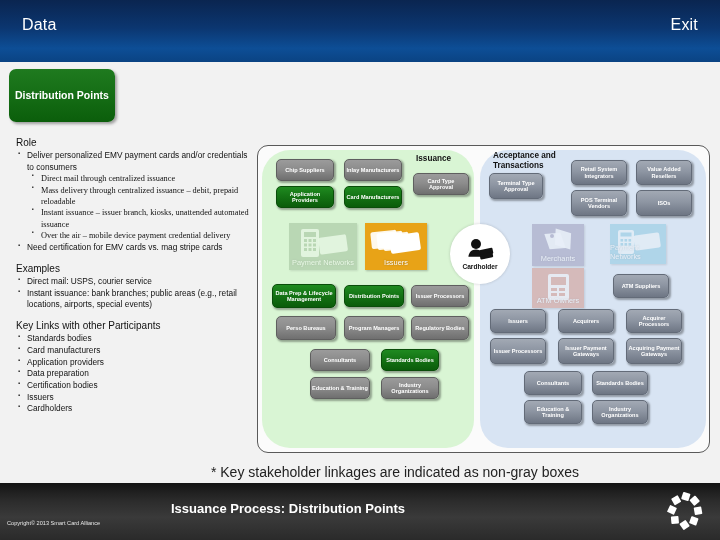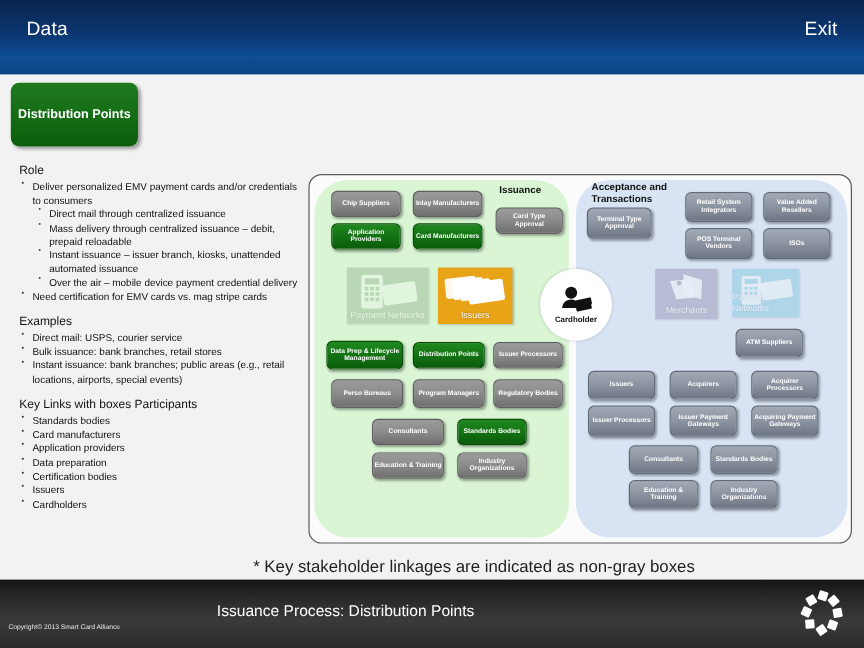--- a/index.html
+++ b/index.html
@@ -42,21 +42,21 @@
     font-size: 8.3px; color: #111; line-height: 1.34;
   }
   #left-panel .sec-head { font-size: 10px; margin-bottom: 1px; }
   #left-panel .sec { margin-bottom: 9px; }
   #left-panel ul { list-style: none; }
   #left-panel li { position: relative; padding-left: 11px; margin-bottom: .5px; }
   #left-panel li:before {
     content: "\25AA"; position: absolute; left: 2px; top: -1px; font-size: 6px; color: #333;
   }
   #left-panel ul.l2 { margin-left: 14px; }
-  #left-panel ul.l2 > li { padding-left: 11px; }
+  #left-panel ul.l2 > li { padding-left: 11px; font-family: Liberation Serif, serif; }
   #left-panel ul.l2 > li:before { font-size: 5.5px; }
 
   
   #diagram {
     position: absolute; left: 257px; top: 145px; width: 453px; height: 308px;
     border: 1.6px solid #5a5a5a; border-radius: 11px;
     background: #fbfbfb;
   }
   #zone-issuance {
     position: absolute; left: 4px; top: 4px; width: 212px; height: 298px;
@@ -120,21 +120,21 @@
   }
   #footnote span { margin-left: 70px; }
 
   
   #footer {
     position: absolute; left: 0; top: 483px; width: 720px; height: 57px;
     background: linear-gradient(to bottom, #141414 0%, #2c2c2c 32%, #3a3a3a 60%, #2a2a2a 100%);
   }
   #footer-title {
     position: absolute; left: 0; top: 18px; width: 576px; text-align: center;
-    color: #ffffff; font-size: 13px; font-weight: normal;
+    color: #ffffff; font-size: 13px; font-weight: bold;
   }
   #copyright {
     position: absolute; left: 7px; top: 37px; color: #e8e8e8; font-size: 5.6px;
   }
   #footer-logo { position: absolute; right: 14px; top: 8px; width: 42px; height: 42px; }
 </style>
 </head>
 <body>
 
 <div id="stage">
@@ -159,27 +159,26 @@
           <li>Over the air – mobile device payment credential delivery</li>
         </ul>
         <li>Need certification for EMV cards vs. mag stripe cards</li>
       </ul>
     </div>
 
     <div class="sec">
       <div class="sec-head">Examples</div>
       <ul>
         <li>Direct mail:  USPS, courier service</li>
-        <li>Bulk issuance: bank branches, retail stores</li>
         <li>Instant issuance: bank branches; public areas (e.g., retail locations, airports, special events)</li>
       </ul>
     </div>
 
     <div class="sec">
-      <div class="sec-head">Key Links with boxes Participants</div>
+      <div class="sec-head">Key Links with other Participants</div>
       <ul>
         <li>Standards bodies</li>
         <li>Card manufacturers</li>
         <li>Application providers</li>
         <li>Data preparation</li>
         <li>Certification bodies</li>
         <li>Issuers</li>
         <li>Cardholders</li>
       </ul>
     </div>
@@ -252,21 +251,21 @@
       </svg>
       <div class="chlabel">Cardholder</div>
     </div>
 
     <div class="node blue-gray" style="left:231px; top:27px; width:54px; height:26px;">Terminal Type Approval</div>
     <div class="node blue-gray" style="left:313px; top:14px; width:56px; height:25px;">Retail System Integrators</div>
     <div class="node blue-gray" style="left:378px; top:14px; width:56px; height:25px;">Value Added Resellers</div>
     <div class="node blue-gray" style="left:313px; top:44px; width:56px; height:26px;">POS Terminal Vendors</div>
     <div class="node blue-gray" style="left:378px; top:44px; width:56px; height:26px;">ISOs</div>
 
-    <div class="tile faded" style="left:274px; top:78px; width:52px; height:42px; background:#8b86ab;margin-left:14px;">
+    <div class="tile faded" style="left:274px; top:78px; width:52px; height:42px; background:#8b86ab;">
       <svg viewBox="0 0 52 42" preserveAspectRatio="none">
         <path d="M14 8 L30 10 L32 26 L16 24 Z" fill="#ffffff" opacity=".9" transform="rotate(-12 23 17)"></path>
         <path d="M22 6 L38 8 L40 24 L24 22 Z" fill="#ffffff" opacity=".9" transform="rotate(10 31 15)"></path>
         <circle cx="20" cy="12" r="2" fill="#8b86ab"></circle>
       </svg>
       <span class="tlabel">Merchants</span>
     </div>
 
     <div class="tile faded" style="left:352px; top:78px; width:56px; height:40px; background:#79c2dd;">
       <svg viewBox="0 0 56 40" preserveAspectRatio="none">
@@ -276,20 +275,31 @@
           <rect x="14.5" y="15" width="2.6" height="2.6" fill="#79c2dd"></rect>
           <rect x="18.5" y="15" width="2.6" height="2.6" fill="#79c2dd"></rect>
         <rect x="10.5" y="19" width="2.6" height="2.6" fill="#79c2dd"></rect>
           <rect x="14.5" y="19" width="2.6" height="2.6" fill="#79c2dd"></rect>
           <rect x="18.5" y="19" width="2.6" height="2.6" fill="#79c2dd"></rect>
         <rect x="24" y="10" width="26" height="15" rx="2" fill="#ffffff" opacity=".85" transform="rotate(-8 37 17)"></rect>
       </svg>
       <span class="tlabel">Payment Networks</span>
     </div>
 
+    <div class="tile faded" style="left:274px; top:122px; width:52px; height:40px; background:#d2826e;">
+      <svg viewBox="0 0 52 40" preserveAspectRatio="none">
+        <rect x="16" y="6" width="21" height="26" rx="2" fill="#ffffff" opacity=".9"></rect>
+        <rect x="19" y="9" width="15" height="8" fill="#d2826e"></rect>
+        <rect x="19" y="20" width="6" height="3" fill="#d2826e"></rect>
+          <rect x="27" y="20" width="6" height="3" fill="#d2826e"></rect>
+        <rect x="19" y="25" width="6" height="3" fill="#d2826e"></rect>
+          <rect x="27" y="25" width="6" height="3" fill="#d2826e"></rect>
+      </svg>
+      <span class="tlabel">ATM Owners</span>
+    </div>
 
     <div class="node blue-gray" style="left:355px; top:128px; width:56px; height:24px;">ATM Suppliers</div>
 
     <div class="node blue-gray" style="left:232px; top:163px; width:56px; height:24px;">Issuers</div>
     <div class="node blue-gray" style="left:300px; top:163px; width:56px; height:24px;">Acquirers</div>
     <div class="node blue-gray" style="left:368px; top:163px; width:56px; height:24px;">Acquirer Processors</div>
 
     <div class="node blue-gray" style="left:232px; top:192px; width:56px; height:26px;">Issuer Processors</div>
     <div class="node blue-gray" style="left:300px; top:192px; width:56px; height:26px;">Issuer Payment Gateways</div>
     <div class="node blue-gray" style="left:368px; top:192px; width:56px; height:26px;">Acquiring Payment Gateways</div>

